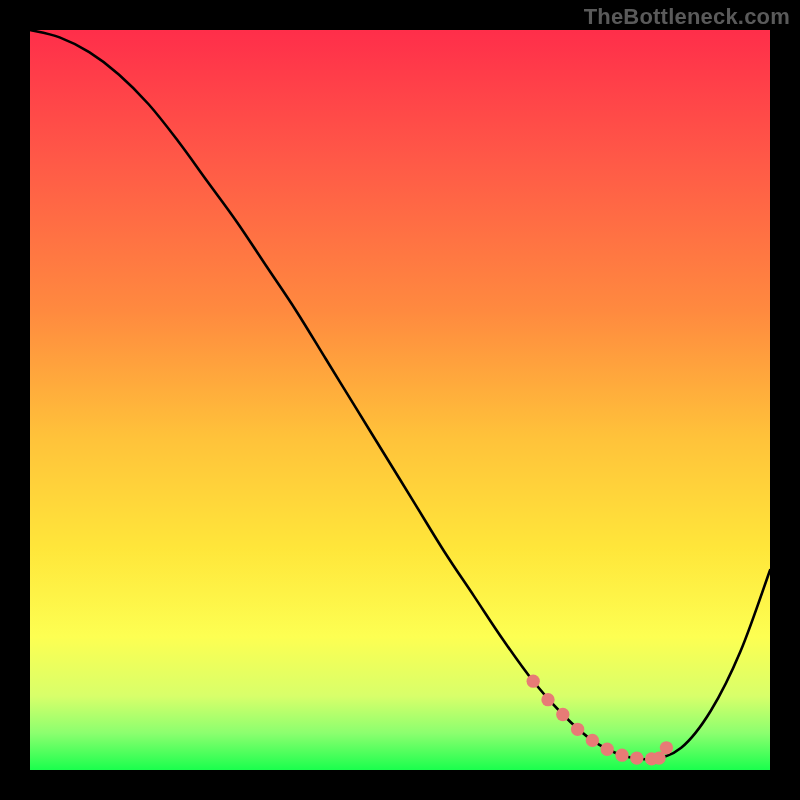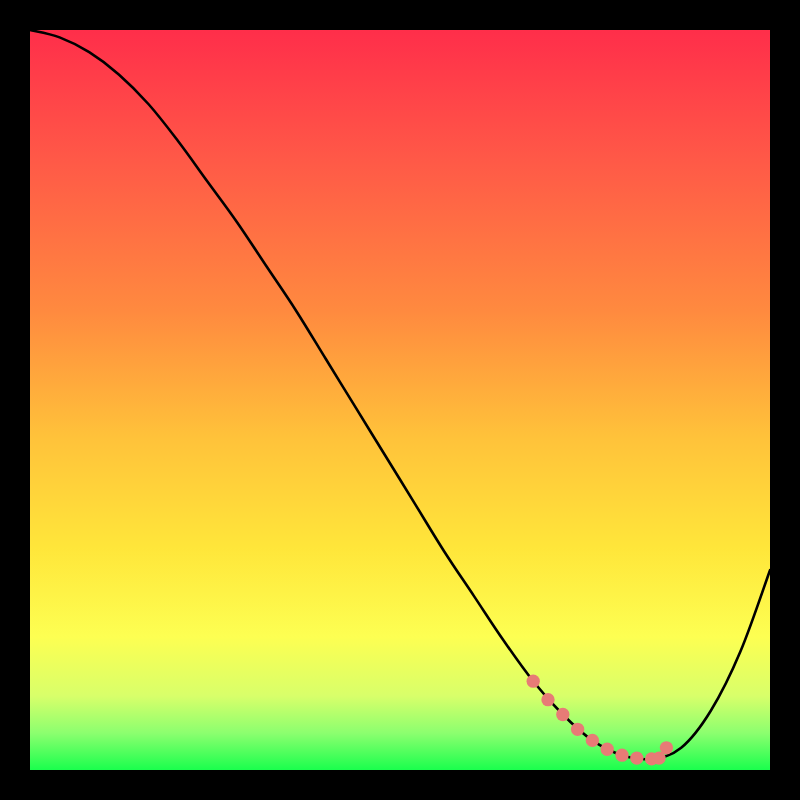--- a/index.html
+++ b/index.html
@@ -29,20 +29,21 @@
   svg {
     position: absolute;
     top: 0;
     left: 0;
   }
 </style>
 </head>
 <body>
 <div class="frame">
 
+  <div class="watermark">TheBottleneck.com</div>
 
   <svg id="chart-svg" width="800" height="800" viewBox="0 0 800 800">
     <defs>
       <linearGradient id="bg-grad" x1="0" y1="0" x2="0" y2="1">
           <stop offset="0%" stop-color="#ff2e4a"></stop>
           <stop offset="18%" stop-color="#ff5a47"></stop>
           <stop offset="38%" stop-color="#ff8a3f"></stop>
           <stop offset="55.00000000000001%" stop-color="#ffc23a"></stop>
           <stop offset="70%" stop-color="#ffe63a"></stop>
           <stop offset="82%" stop-color="#fdff52"></stop>

